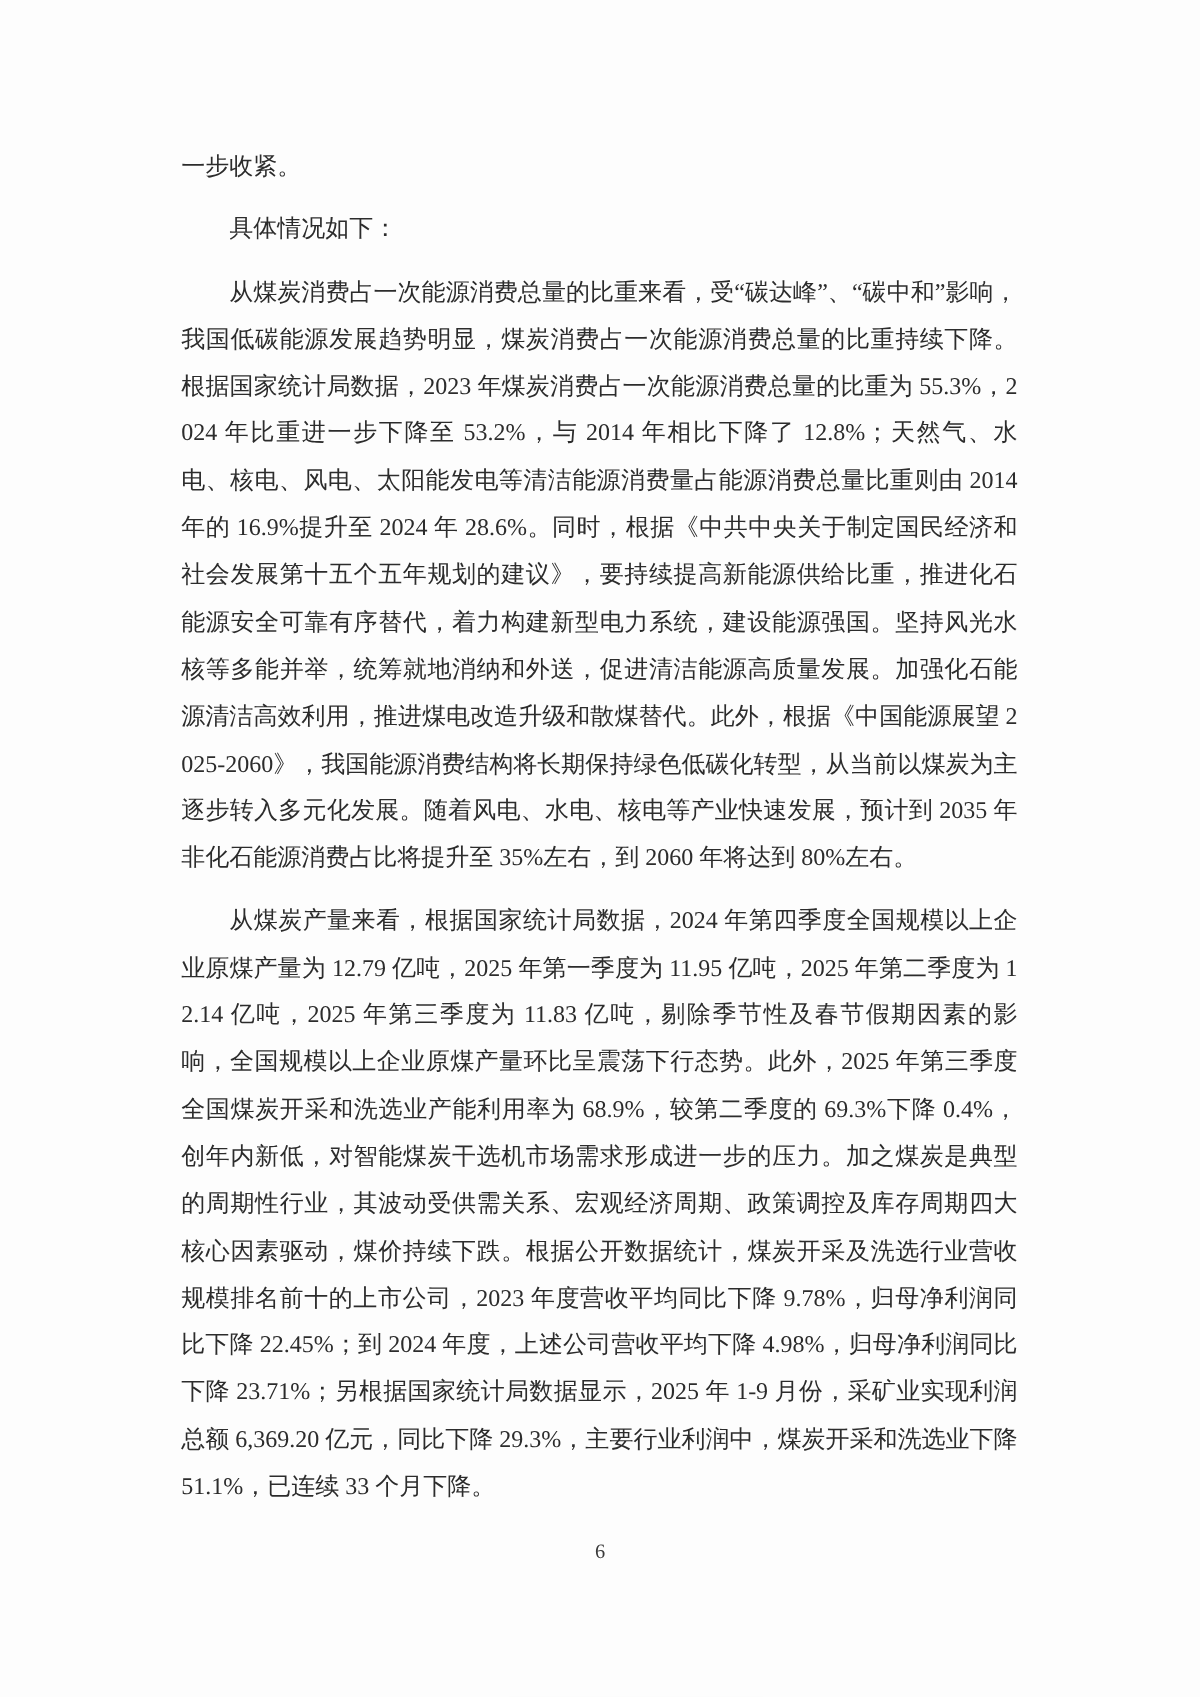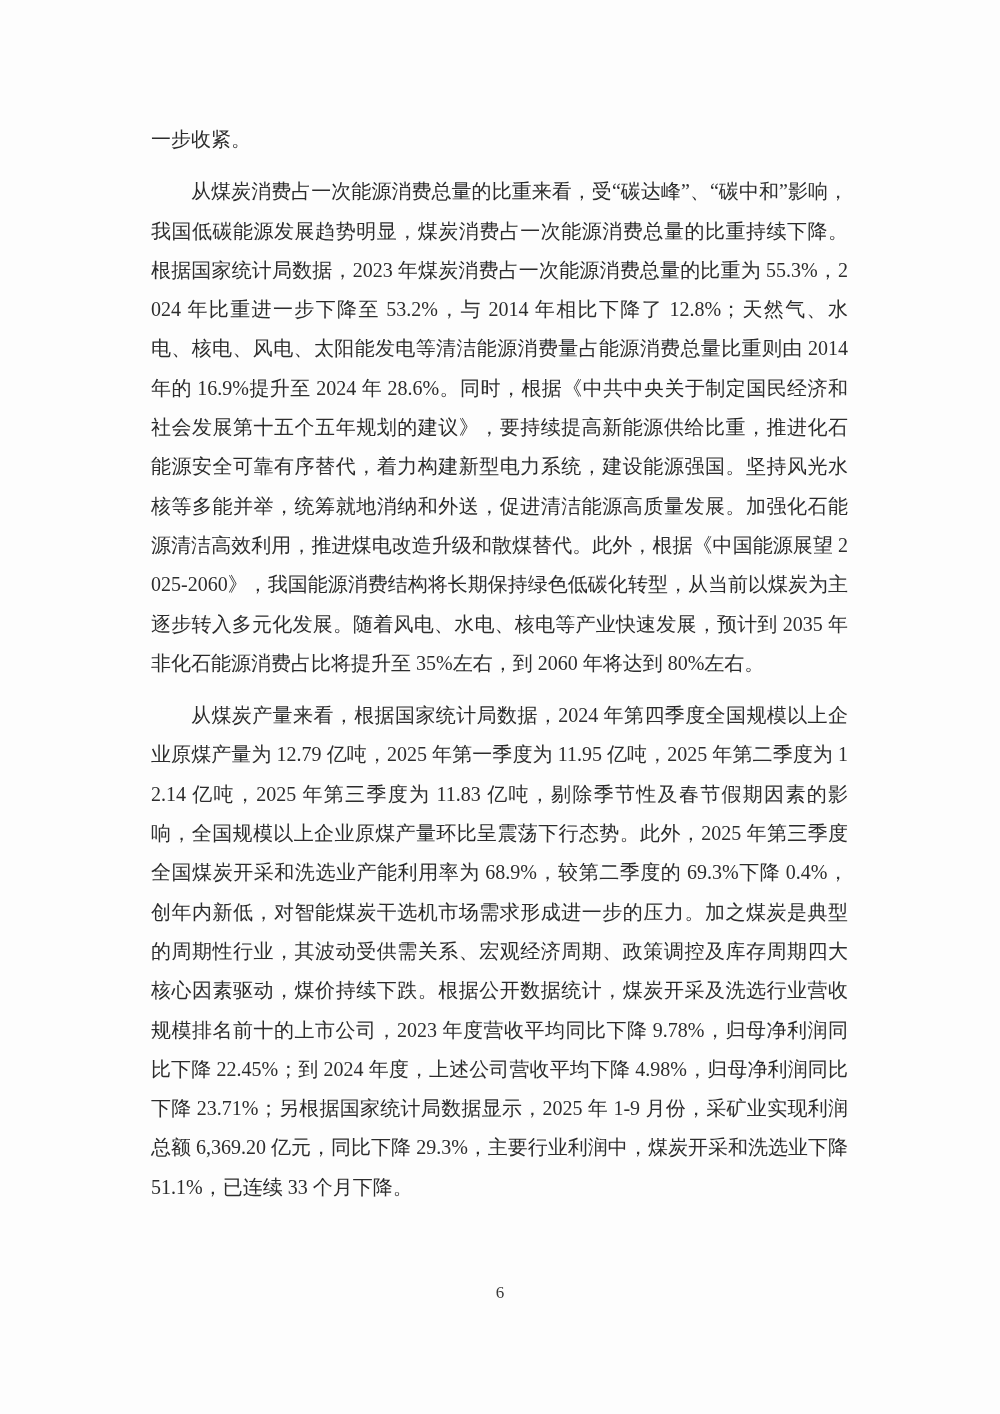--- a/index.html
+++ b/index.html
@@ -48,17 +48,18 @@
     font-size: 17px;
     color: #3a3a3a;
   }
 </style>
 </head>
 <body>
 
 <div class="page">
   <div class="content">
     <p class="no-indent">一步收紧。</p>
+    <p>具体情况如下：</p>
     <p>从煤炭消费占一次能源消费总量的比重来看，受“碳达峰”、“碳中和”影响，我国低碳能源发展趋势明显，煤炭消费占一次能源消费总量的比重持续下降。根据国家统计局数据，2023 年煤炭消费占一次能源消费总量的比重为 55.3%，2024 年比重进一步下降至 53.2%，与 2014 年相比下降了 12.8%；天然气、水电、核电、风电、太阳能发电等清洁能源消费量占能源消费总量比重则由 2014 年的 16.9%提升至 2024 年 28.6%。同时，根据《中共中央关于制定国民经济和社会发展第十五个五年规划的建议》，要持续提高新能源供给比重，推进化石能源安全可靠有序替代，着力构建新型电力系统，建设能源强国。坚持风光水核等多能并举，统筹就地消纳和外送，促进清洁能源高质量发展。加强化石能源清洁高效利用，推进煤电改造升级和散煤替代。此外，根据《中国能源展望 2025-2060》，我国能源消费结构将长期保持绿色低碳化转型，从当前以煤炭为主逐步转入多元化发展。随着风电、水电、核电等产业快速发展，预计到 2035 年非化石能源消费占比将提升至 35%左右，到 2060 年将达到 80%左右。</p>
     <p>从煤炭产量来看，根据国家统计局数据，2024 年第四季度全国规模以上企业原煤产量为 12.79 亿吨，2025 年第一季度为 11.95 亿吨，2025 年第二季度为 12.14 亿吨，2025 年第三季度为 11.83 亿吨，剔除季节性及春节假期因素的影响，全国规模以上企业原煤产量环比呈震荡下行态势。此外，2025 年第三季度全国煤炭开采和洗选业产能利用率为 68.9%，较第二季度的 69.3%下降 0.4%，创年内新低，对智能煤炭干选机市场需求形成进一步的压力。加之煤炭是典型的周期性行业，其波动受供需关系、宏观经济周期、政策调控及库存周期四大核心因素驱动，煤价持续下跌。根据公开数据统计，煤炭开采及洗选行业营收规模排名前十的上市公司，2023 年度营收平均同比下降 9.78%，归母净利润同比下降 22.45%；到 2024 年度，上述公司营收平均下降 4.98%，归母净利润同比下降 23.71%；另根据国家统计局数据显示，2025 年 1-9 月份，采矿业实现利润总额 6,369.20 亿元，同比下降 29.3%，主要行业利润中，煤炭开采和洗选业下降 51.1%，已连续 33 个月下降。</p>
   </div>
   <div class="page-number">6</div>
 </div>
 
 </body></html>

